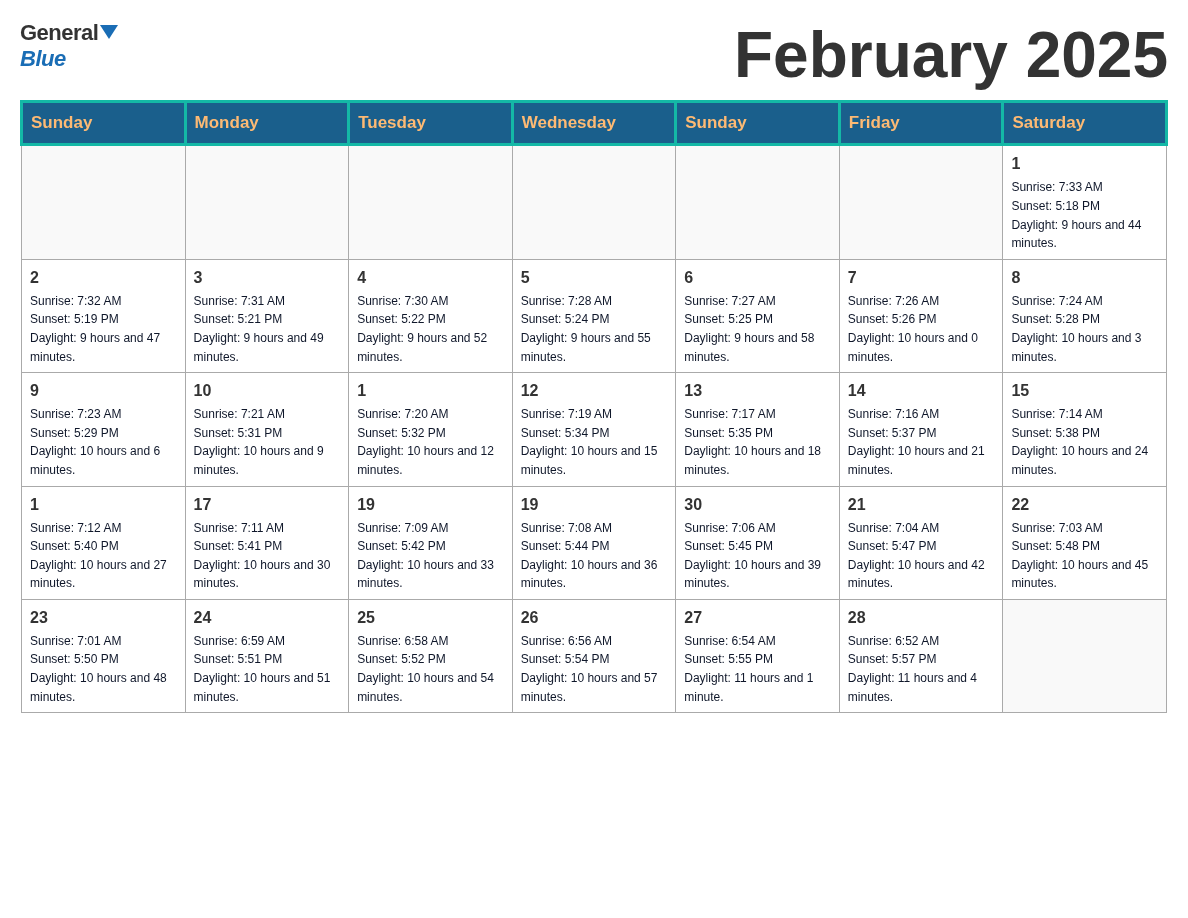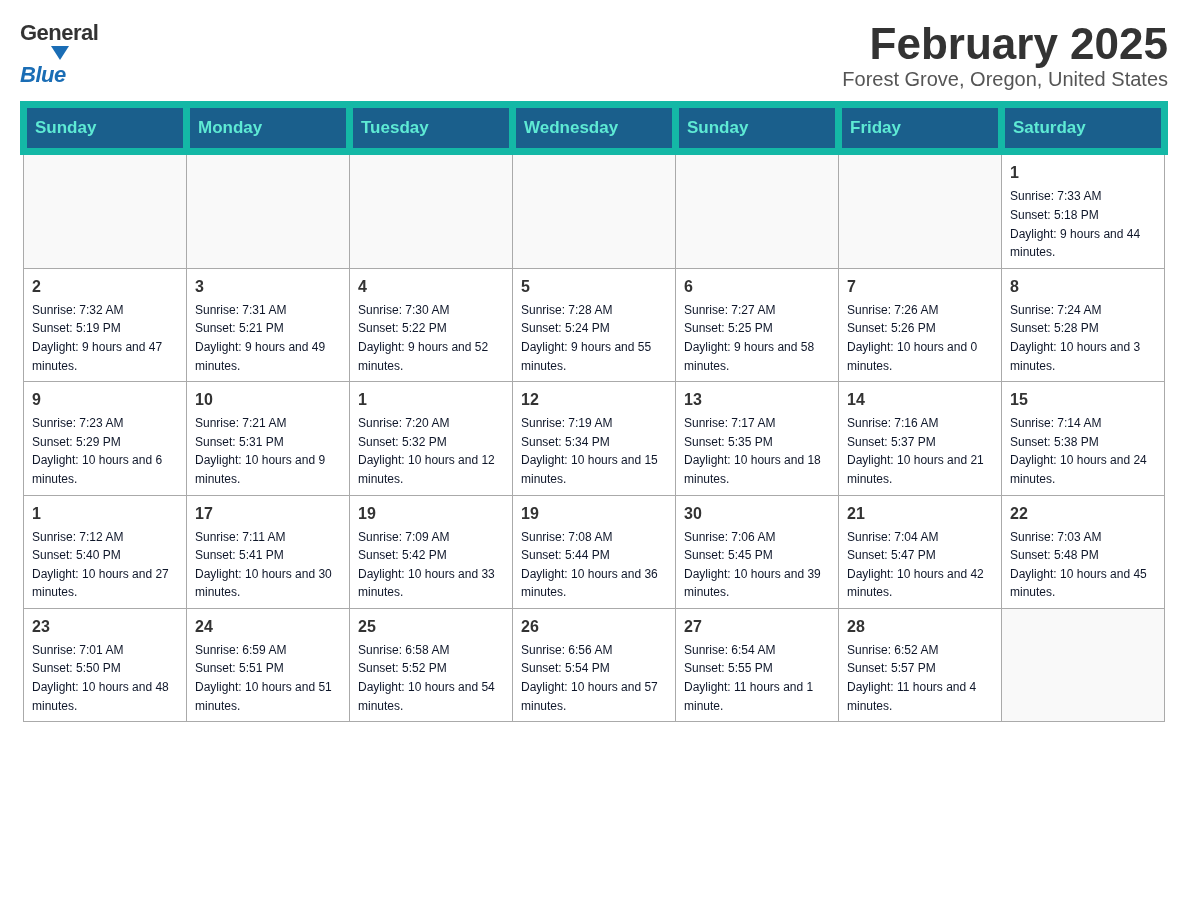--- a/index.html
+++ b/index.html
@@ -41,42 +41,42 @@
       border-right: 9px solid transparent;
       border-top: 14px solid #1a6db5;
       margin-left: 2px;
       vertical-align: middle;
       margin-bottom: 2px;
     }
     .title-block {
       text-align: right;
     }
     .title-block h1 {
-      font-size: 44px;
+      font-size: 64px;
       font-weight: bold;
       color: #333;
       line-height: 1.1;
     }
     .title-block .location {
       font-size: 20px;
       color: #555;
     }
     .calendar {
       width: 100%;
       border-collapse: collapse;
       margin-top: 5px;
     }
     .calendar thead tr th {
       background-color: #1a5f8c;
-      color: #5eead4;
+      color: #fdba74;
       font-size: 17px;
       font-weight: bold;
       padding: 10px 8px;
       text-align: left;
-      border: 7px solid #14b8a6;
+      border: 3px solid #14b8a6;
     }
     .calendar tbody tr td {
       border: 1px solid #aaa;
       vertical-align: top;
       padding: 6px 8px;
       width: 14.28%;
       min-height: 110px;
       height: 110px;
       font-size: 12.5px;
       line-height: 1.5;
@@ -93,37 +93,35 @@
       margin-bottom: 2px;
     }
     .day-info {
       font-size: 12px;
       color: #0f172a;
       line-height: 1.55;
     }
     .logo-line1 {
       display: flex;
       align-items: center;
-      flex-direction: column;
     }
   </style>
 </head>
 <body>
 
 <div class="header">
   <div class="logo">
     <div class="logo-line1">
       <span class="logo-general">General</span>
       <span class="logo-triangle"></span>
     </div>
     <span class="logo-blue">Blue</span>
   </div>
   <div class="title-block">
     <h1>February 2025</h1>
-    <div class="location">Forest Grove, Oregon, United States</div>
   </div>
 </div>
 
 <table class="calendar">
   <thead>
     <tr>
 
     <th>Sunday</th>
         <th>Monday</th>
         <th>Tuesday</th>

